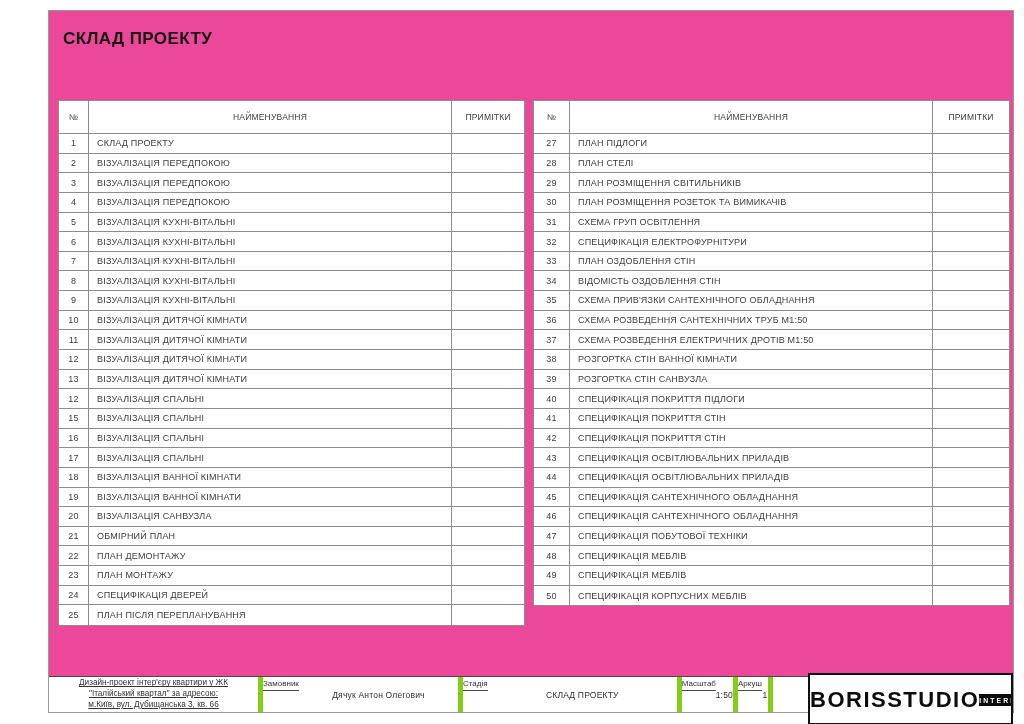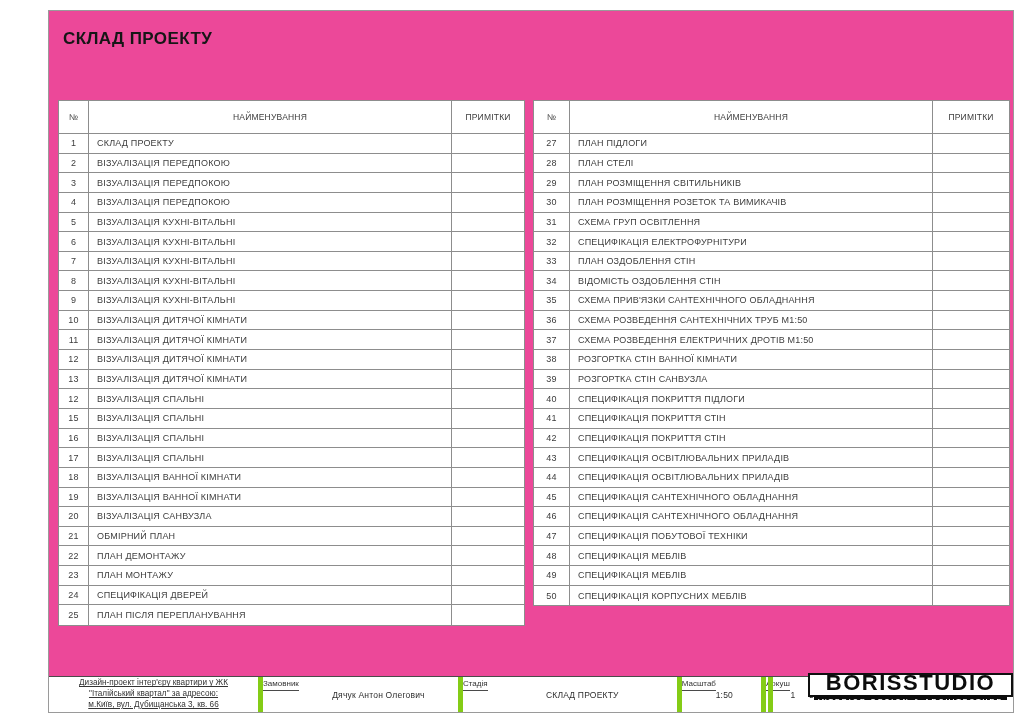--- a/index.html
+++ b/index.html
@@ -23,28 +23,28 @@
 
   
   .title-block{position:absolute;left:0;right:0;bottom:0;height:35px;border-top:1px solid #4a4a4a;background:#fff;}
   .tb-cell{position:absolute;top:0;bottom:0;box-sizing:border-box;}
   .tb-desc{left:0;width:209px;display:flex;flex-direction:column;justify-content:center;align-items:center;
     font-size:8.2px;line-height:1.32;text-align:center;color:#333;text-decoration:underline;}
   .tb-duo{display:flex;flex-direction:row;border-left:5px solid #84cc16;}
   .tb-client{left:209px;width:200px;}
   .tb-stage{left:409px;width:219px;}
   .tb-scale{left:628px;width:56px;}
-  .tb-sheet{left:684px;width:35px;margin-left:28px;}
+  .tb-sheet{left:684px;width:35px;}
   .tb-sheets{left:719px;width:40px;gap:36px;}
   .tb-label{height:13px;border-bottom:1px solid #4a4a4a;display:flex;align-items:center;justify-content:center;
     font-size:8px;color:#333;overflow:hidden;white-space:nowrap;}
   .tb-value{flex:1;display:flex;align-items:center;justify-content:center;font-size:8.5px;color:#2e2e2e;
     letter-spacing:.2px;white-space:nowrap;}
-  .logo-box{position:absolute;left:759px;top:-4px;width:205px;height:24px;box-sizing:border-box;
-    border:2px solid #101010;background:#fff;display:flex;flex-direction:column;align-items:center;justify-content:center;}
+  .logo-box{position:absolute;left:759px;top:-4px;width:205px;height:52px;box-sizing:border-box;
+    border:2px solid #101010;background:#fff;display:flex;flex-direction:row;align-items:center;justify-content:center;}
   .logo-brand{font-size:22px;font-weight:bold;line-height:1;letter-spacing:1.5px;color:#0c0c0c;margin-top:1px;
     white-space:nowrap;}
   .logo-tagline{background:#0c0c0c;color:#ffffff;font-size:6.8px;font-weight:bold;letter-spacing:2.1px;
     text-align:center;width:calc(100% - 8px);padding:2.5px 0 2px;margin:1.5px 0 0;white-space:nowrap;overflow:hidden;}
 </style>
 </head>
 <body>
 
 <div class="sheet">
   <div class="sheet-title">СКЛАД ПРОЕКТУ</div>

